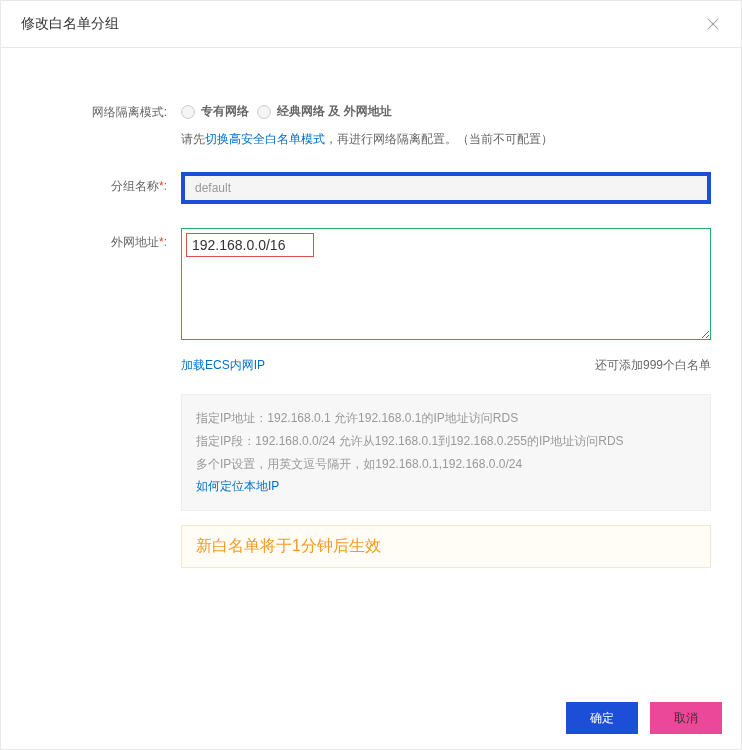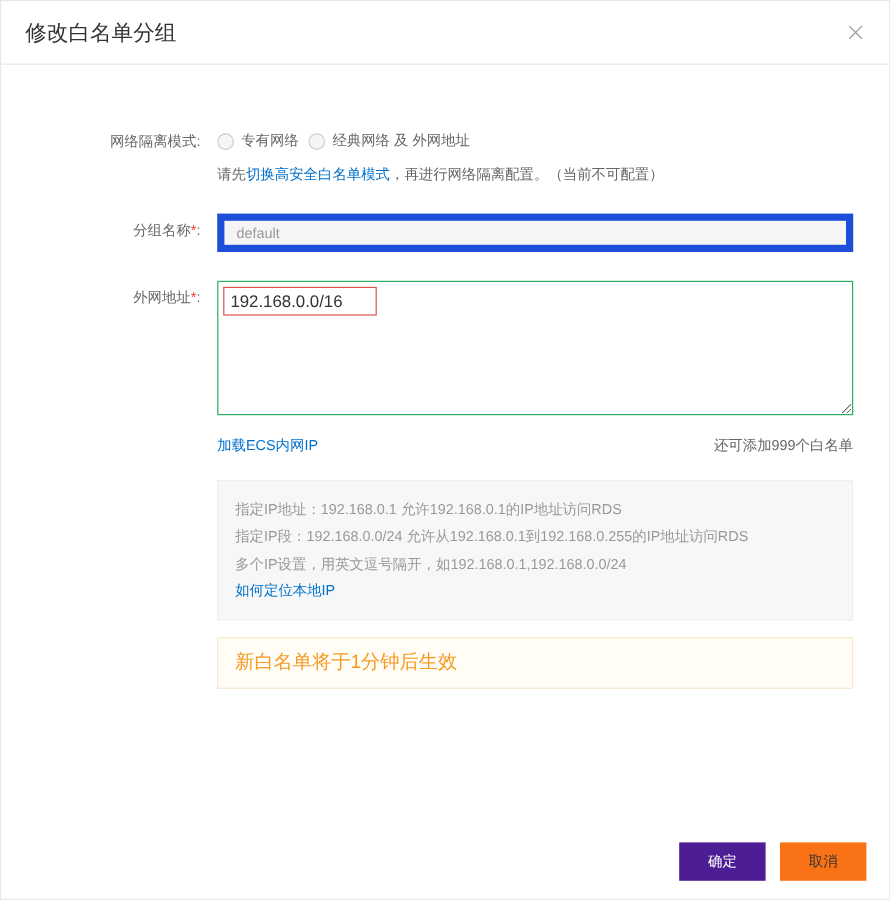--- a/index.html
+++ b/index.html
@@ -14,21 +14,21 @@
       border: 1px solid #e8e8e8;
     }
     .dialog-header {
       display: flex;
       justify-content: space-between;
       align-items: center;
       padding: 14px 20px;
       border-bottom: 1px solid #e8e8e8;
     }
     .dialog-title {
-      font-size: 18px;
+      font-size: 14px;
       color: #333;
       font-weight: normal;
     }
     .close-btn {
       width: 16px;
       height: 16px;
       cursor: pointer;
       color: #999;
       display: flex;
       align-items: center;
@@ -60,40 +60,41 @@
       display: flex;
       align-items: center;
       gap: 8px;
       padding-top: 5px;
       color: #666;
     }
     .radio-item {
       display: inline-flex;
       align-items: center;
       gap: 6px;
+      font-weight: bold;
     }
     .radio-circle {
       width: 14px;
       height: 14px;
       border: 1px solid #ccc;
       border-radius: 50%;
       background: #f5f5f5;
       flex-shrink: 0;
     }
     .hint-row {
       margin-top: 10px;
       color: #666;
       line-height: 1.5;
     }
     .link { color: #0070cc; cursor: pointer; }
     .group-input {
       width: 100%;
       height: 32px;
       padding: 0 10px;
-      border: 6px solid #1d4ed8;
+      border: 4px solid #1d4ed8;
       background: #f5f5f5;
       color: #999;
       font-family: inherit;
       font-size: 12px;
     }
     .ip-textarea {
       width: 100%;
       height: 112px;
       padding: 8px 10px;
       border: 1px solid #27ae60;
@@ -145,22 +146,22 @@
     }
     .btn {
       min-width: 72px;
       height: 32px;
       border: none;
       cursor: pointer;
       font-family: inherit;
       font-size: 12px;
       padding: 0 18px;
     }
-    .btn-primary { background: #4c1d95; color: #fff; }
-    .btn-default { background: #f97316; color: #333; }
+    .btn-primary { background: #1d4ed8; color: #fff; }
+    .btn-default { background: #ec4899; color: #333; }
   </style>
 </head>
 <body>
 
 <div class="dialog-header">
   <h3 class="dialog-title">修改白名单分组</h3>
   <div class="close-btn">
     <svg viewBox="0 0 16 16" stroke="#999" stroke-width="1.2" fill="none">
       <line x1="2" y1="2" x2="14" y2="14"></line>
         <line x1="14" y1="2" x2="2" y2="14"></line>

